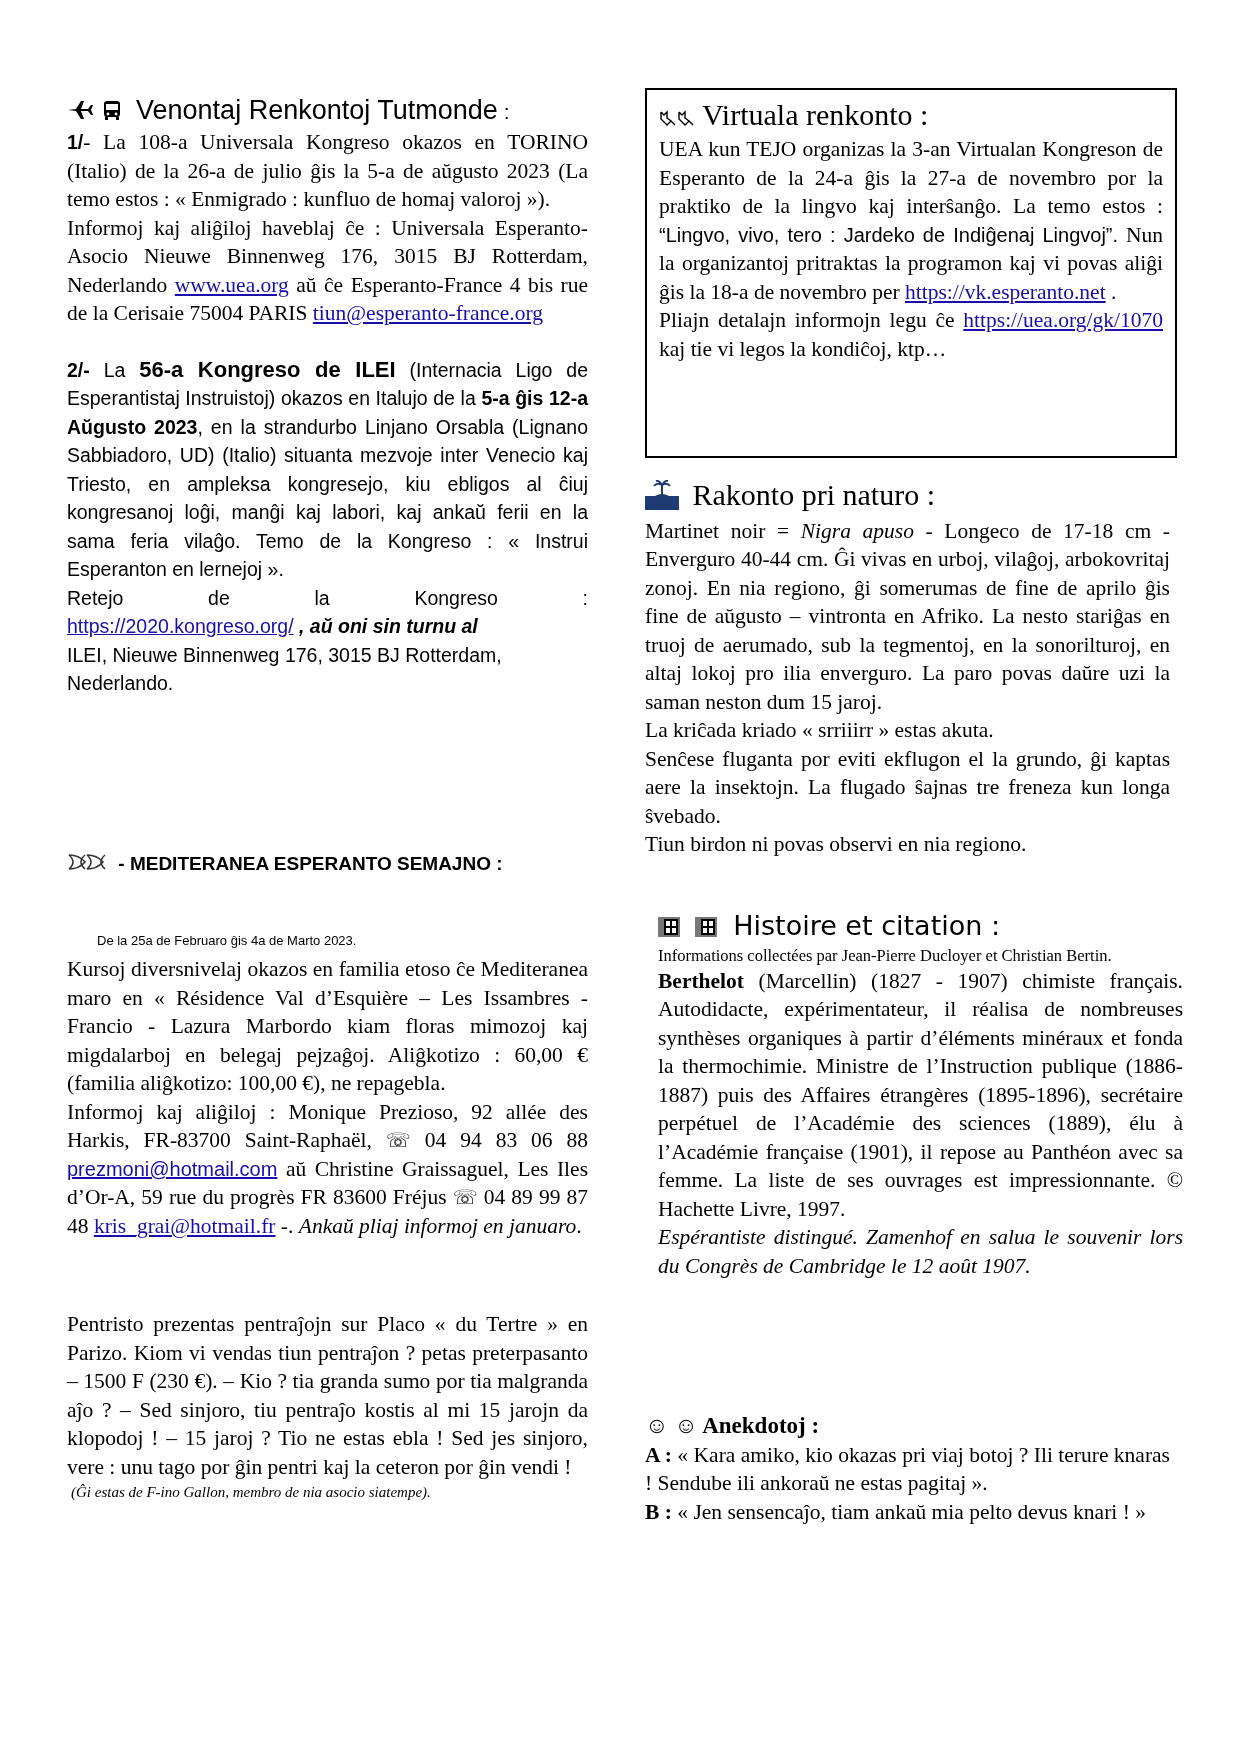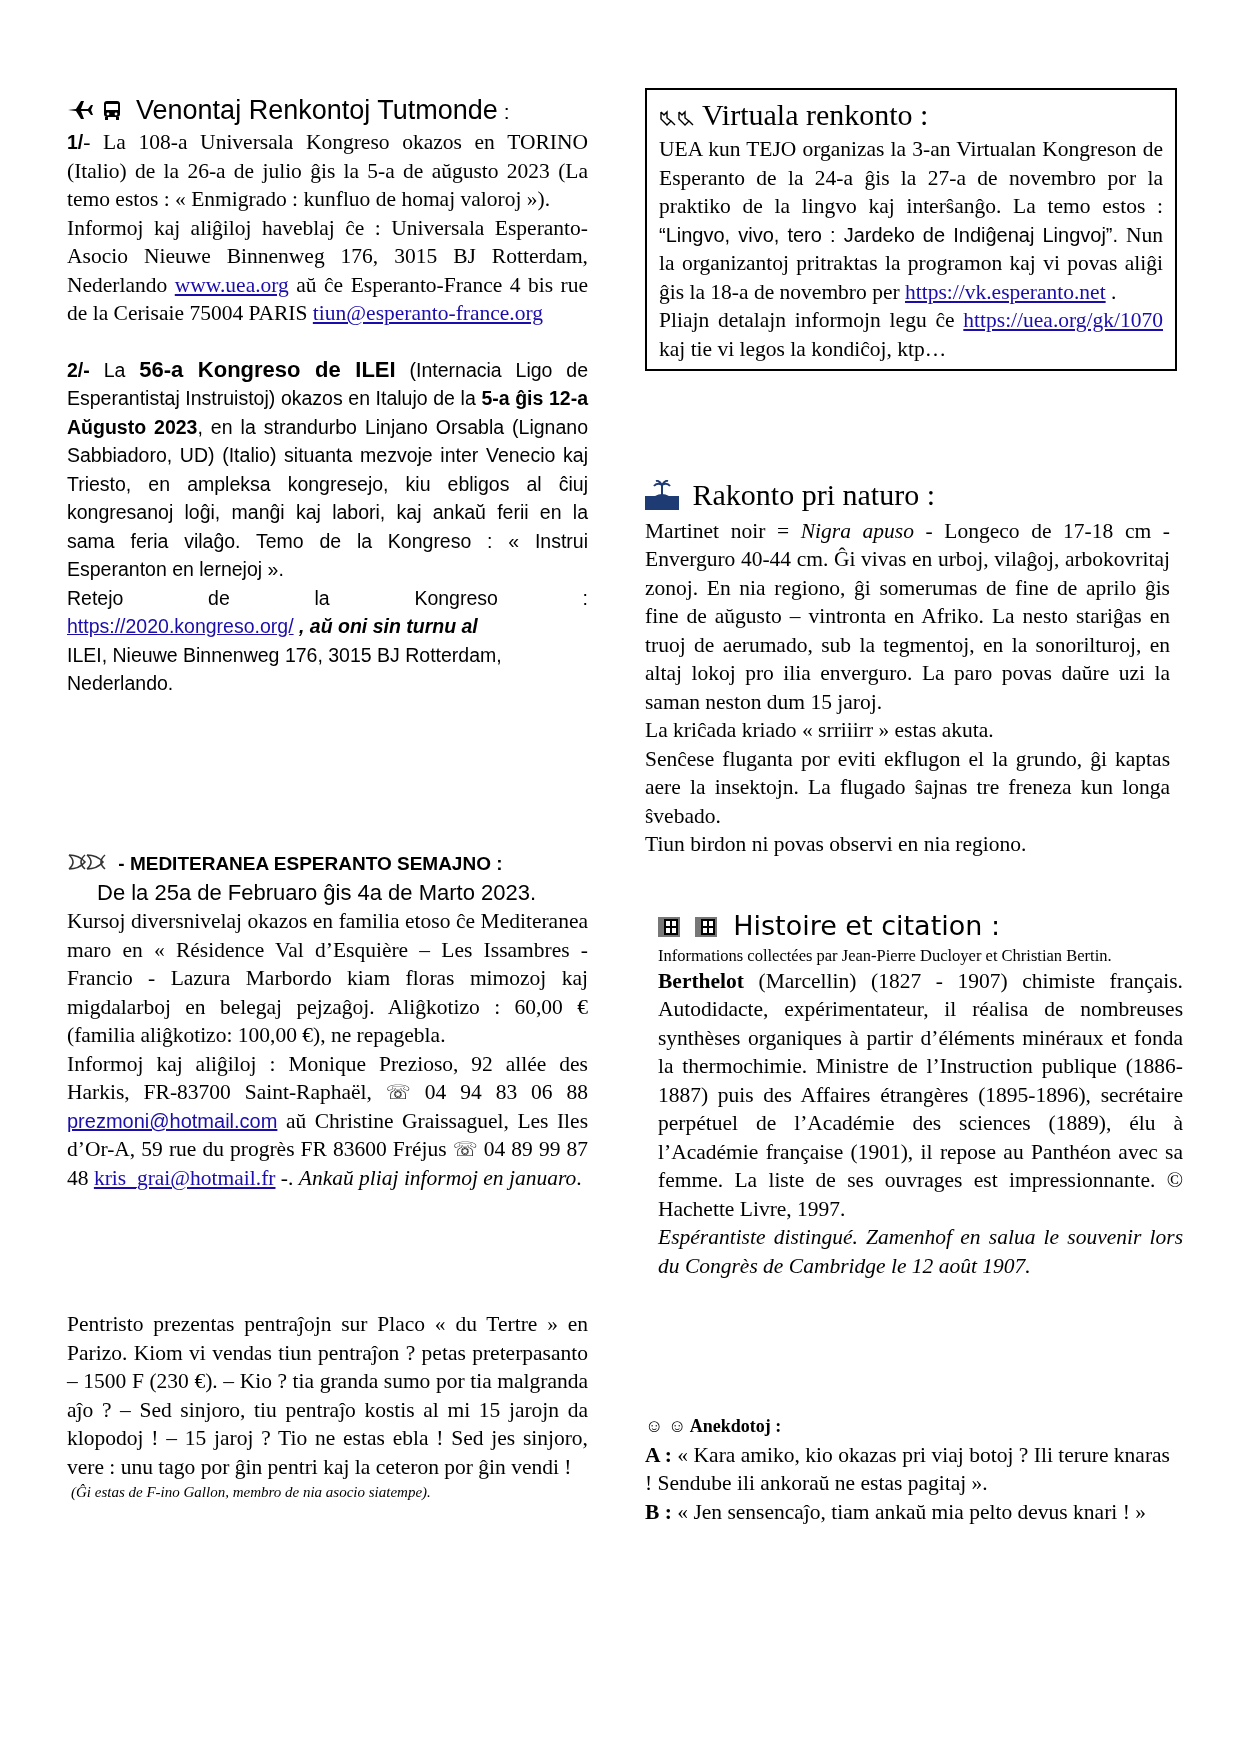--- a/index.html
+++ b/index.html
@@ -12,21 +12,21 @@
   .just { text-align: justify; }
   p { margin: 0; }
   a, .link { color: #1a0dab; text-decoration: underline; }
   .h-sans { font-family: "Liberation Sans", "DejaVu Sans", sans-serif; font-size: 27px; line-height: 32px; }
   .h-serif { font-family: "Liberation Serif", "DejaVu Serif", serif; font-size: 30px; line-height: 34px; }
   .h-small { font-family: "Liberation Sans", "DejaVu Sans", sans-serif; font-size: 19px; font-weight: bold; line-height: 28px; }
   .h-comic { font-family: "DejaVu Sans", sans-serif; font-size: 27px; line-height: 32px; }
   .icon { display: inline-block; vertical-align: middle; }
   .bold { font-weight: bold; }
   .ital { font-style: italic; }
-  .box { position: absolute; left: 645px; top: 88px; width: 532px; height: 283px; border: 2.5px solid #000; box-sizing: border-box; padding: 8px 12px 0 12px; }
+  .box { position: absolute; left: 645px; top: 88px; width: 532px; height: 370px; border: 2.5px solid #000; box-sizing: border-box; padding: 8px 12px 0 12px; }
   .box-inner { font-family: "Liberation Serif", "DejaVu Serif", serif; font-size: 21.5px; line-height: 28.5px; text-align: justify; }
   .sans-inline { font-family: "Liberation Sans", "DejaVu Sans", sans-serif; font-size: 20px; }
   .small { font-family: "Liberation Serif", "DejaVu Serif", serif; font-size: 16.5px; line-height: 23px; }
   .note { font-family: "Liberation Serif", "DejaVu Serif", serif; font-size: 15px; font-style: italic; line-height: 22px; }
   .phone { font-size: 20px; }
 </style>
 </head>
 <body>
 
 <div class="col col-left">
@@ -75,21 +75,21 @@
             <g fill="none" stroke="#333" stroke-width="1.6">
               <path d="M2 2 Q10 9 2 16 M2 2 Q12 2 18 9 Q12 16 2 16"></path>
               <path d="M18 2 Q10 9 18 16"></path>
               <path d="M20 2 Q28 9 20 16 M20 2 Q30 2 36 9 Q30 16 20 16"></path>
               <path d="M38 2 Q30 9 38 16"></path>
             </g>
           </svg>
       </span>
       <span style="margin-left:6px;">- MEDITERANEA ESPERANTO SEMAJNO :</span>
     </div>
-    <p class="sans" style="padding-left:30px; font-size:22px;">De la 25a de Februaro ĝis 4a de Marto 2023.</p>
+    <p class="sans" style="padding-left:30px; font-size:13px;margin-top:48px;">De la 25a de Februaro ĝis 4a de Marto 2023.</p>
     <p class="serif just">Kursoj diversnivelaj okazos en familia etoso ĉe Mediteranea maro en « Résidence Val d’Esquière – Les Issambres - Francio - Lazura Marbordo kiam floras mimozoj kaj migdalarboj en belegaj pejzaĝoj. Aliĝkotizo : 60,00 € (familia aliĝkotizo: 100,00 €), ne repagebla.</p>
     <p class="serif just">
       <span>Informoj kaj aliĝiloj : Monique Prezioso, 92 allée des Harkis, FR-83700 Saint-Raphaël, </span><span class="phone">☏</span> <span>04 94 83 06 88</span> <a class="link sans" style="font-size:20px;">prezmoni@hotmail.com</a><span> aŭ Christine Graissaguel, Les Iles d’Or-A, 59 rue du progrès FR 83600 Fréjus </span><span class="phone">☏</span> <span>04 89 99 87 48</span> <a class="link">kris_grai@hotmail.fr</a><span> -. </span><span class="ital">Ankaŭ pliaj informoj en januaro</span><span>.</span>
     </p>
   </div>
 
   <div style="position:absolute; top:1310px; left:0; width:521px;">
     <p class="serif just">Pentristo prezentas pentraĵojn sur Placo « du Tertre » en Parizo. Kiom vi vendas tiun pentraĵon ? petas preterpasanto – 1500 F (230 €). – Kio ? tia granda sumo por tia malgranda aĵo ? – Sed sinjoro, tiu pentraĵo kostis al mi 15 jarojn da klopodoj ! – 15 jaroj ? Tio ne estas ebla ! Sed jes sinjoro, vere : unu tago por ĝin pentri kaj la ceteron por ĝin vendi !</p>
     <p class="note" style="padding-left:4px;">(Ĝi estas de F-ino Gallon, membro de nia asocio siatempe).</p>
   </div>
@@ -162,21 +162,21 @@
       <span style="margin-left:8px;">Histoire et citation :</span>
     </div>
     <p class="small">Informations collectées par Jean-Pierre Ducloyer et Christian Bertin.</p>
     <p class="serif just">
       <span class="bold">Berthelot</span><span> (Marcellin) (1827 - 1907) chimiste français. Autodidacte, expérimentateur, il réalisa de nombreuses synthèses organiques à partir d’éléments minéraux et fonda la thermochimie. Ministre de l’Instruction publique (1886-1887) puis des Affaires étrangères (1895-1896), secrétaire perpétuel de l’Académie des sciences (1889), élu à l’Académie française (1901), il repose au Panthéon avec sa femme. La liste de ses ouvrages est impressionnante. © Hachette Livre, 1997.</span>
     </p>
     <p class="serif just ital">Espérantiste distingué. Zamenhof en salua le souvenir lors du Congrès de Cambridge le 12 août 1907.</p>
   </div>
 
   <div style="position:absolute; top:1412px; left:0; width:525px;">
-    <div class="serif bold" style="font-size:18px; line-height:28.5px;">
+    <div class="serif bold" style="font-size:23px; line-height:28.5px;">
       <span style="font-weight:normal;">☺</span>
       <span style="font-weight:normal;">☺</span>
       <span>Anekdotoj :</span>
     </div>
     <p class="serif just">
       <span class="bold">A :</span><span> « Kara amiko, kio okazas pri viaj botoj ? Ili terure knaras ! Sendube ili ankoraŭ ne estas pagitaj ».</span>
     </p>
     <p class="serif just">
       <span class="bold">B :</span><span> « Jen sensencaĵo, tiam ankaŭ mia pelto devus knari ! »</span>
     </p>

